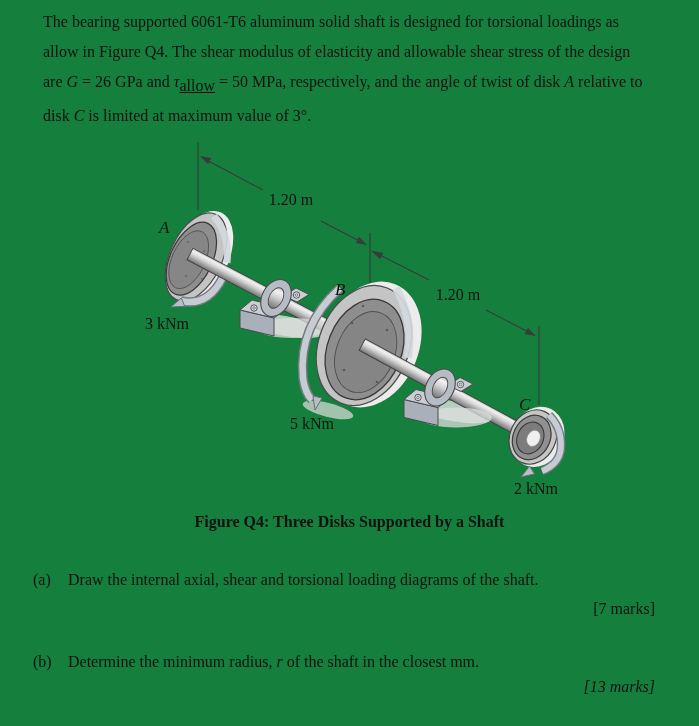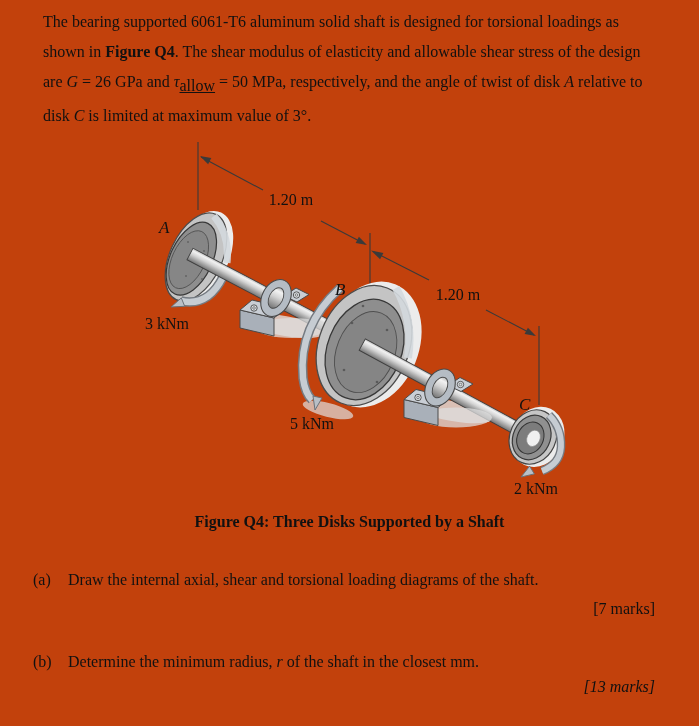--- a/index.html
+++ b/index.html
@@ -1,22 +1,22 @@
 <!DOCTYPE html>
 <html><head>
 <meta charset="utf-8">
 <style>
   html,body { margin:0; padding:0; background:#fff; }
   .page {
-    position:relative; width:699px; height:726px; background:#c2410c;
+    position:relative; width:699px; height:726px; background:#15803d;
     font-family:"Liberation Serif","DejaVu Serif",serif; color:#111;
     overflow:hidden;
   }
   .intro { position:absolute; top:7px; left:43px; font-size:16px; line-height:30px; white-space:nowrap; }
-  .intro .b { font-weight:bold; }
+  .intro .b { font-weight:normal; }
   .intro .i { font-style:italic; }
   .intro sub { font-size:16px;text-decoration:underline; }
   .fig { position:absolute; left:0; top:130px; }
   .caption { position:absolute; top:513px; left:0; width:699px; text-align:center; font-weight:bold; font-size:16px; }
   .q-label { position:absolute; left:33px; font-size:16px; }
   .q-text  { position:absolute; left:68px; font-size:16px; white-space:nowrap; }
   .q-text .i { font-style:italic; }
   .q-marks { position:absolute; right:44px; font-size:16px; }
   .qa-label { top:571px; } .qa-text { top:571px; } .qa-marks { top:600px;text-align:right; }
   .qb-label { top:653px; } .qb-text { top:653px; } .qb-marks { top:678px;font-style:italic; }
@@ -25,21 +25,21 @@
   svg .disklab { font-size:17px; font-style:italic; }
   svg .torq { font-size:16px; }
 </style>
 </head>
 <body>
 
 <div class="page">
 
   <div class="intro">
     <div><span>The bearing supported 6061-T6 aluminum solid shaft is designed for torsional loadings as</span></div>
-    <div><span>shown in </span><span class="b">Figure Q4</span><span>. The shear modulus of elasticity and allowable shear stress of the design</span></div>
+    <div><span>allow in </span><span class="b">Figure Q4</span><span>. The shear modulus of elasticity and allowable shear stress of the design</span></div>
     <div><span>are </span><span class="i">G</span><span> = 26 GPa and </span><span class="i">τ</span><sub>allow</sub><span> = 50 MPa, respectively, and the angle of twist of disk </span><span class="i">A</span><span> relative to</span></div>
     <div><span>disk </span><span class="i">C</span><span> is limited at maximum value of 3°.</span></div>
   </div>
 
   <svg class="fig" width="699" height="372" viewBox="0 0 699 372">
     <defs>
       <linearGradient id="shaftG" x1="0" y1="0" x2="0" y2="1">
         <stop offset="0" stop-color="#b9b9b9"></stop>
         <stop offset="0.18" stop-color="#f2f2f2"></stop>
         <stop offset="0.45" stop-color="#d4d4d4"></stop>

